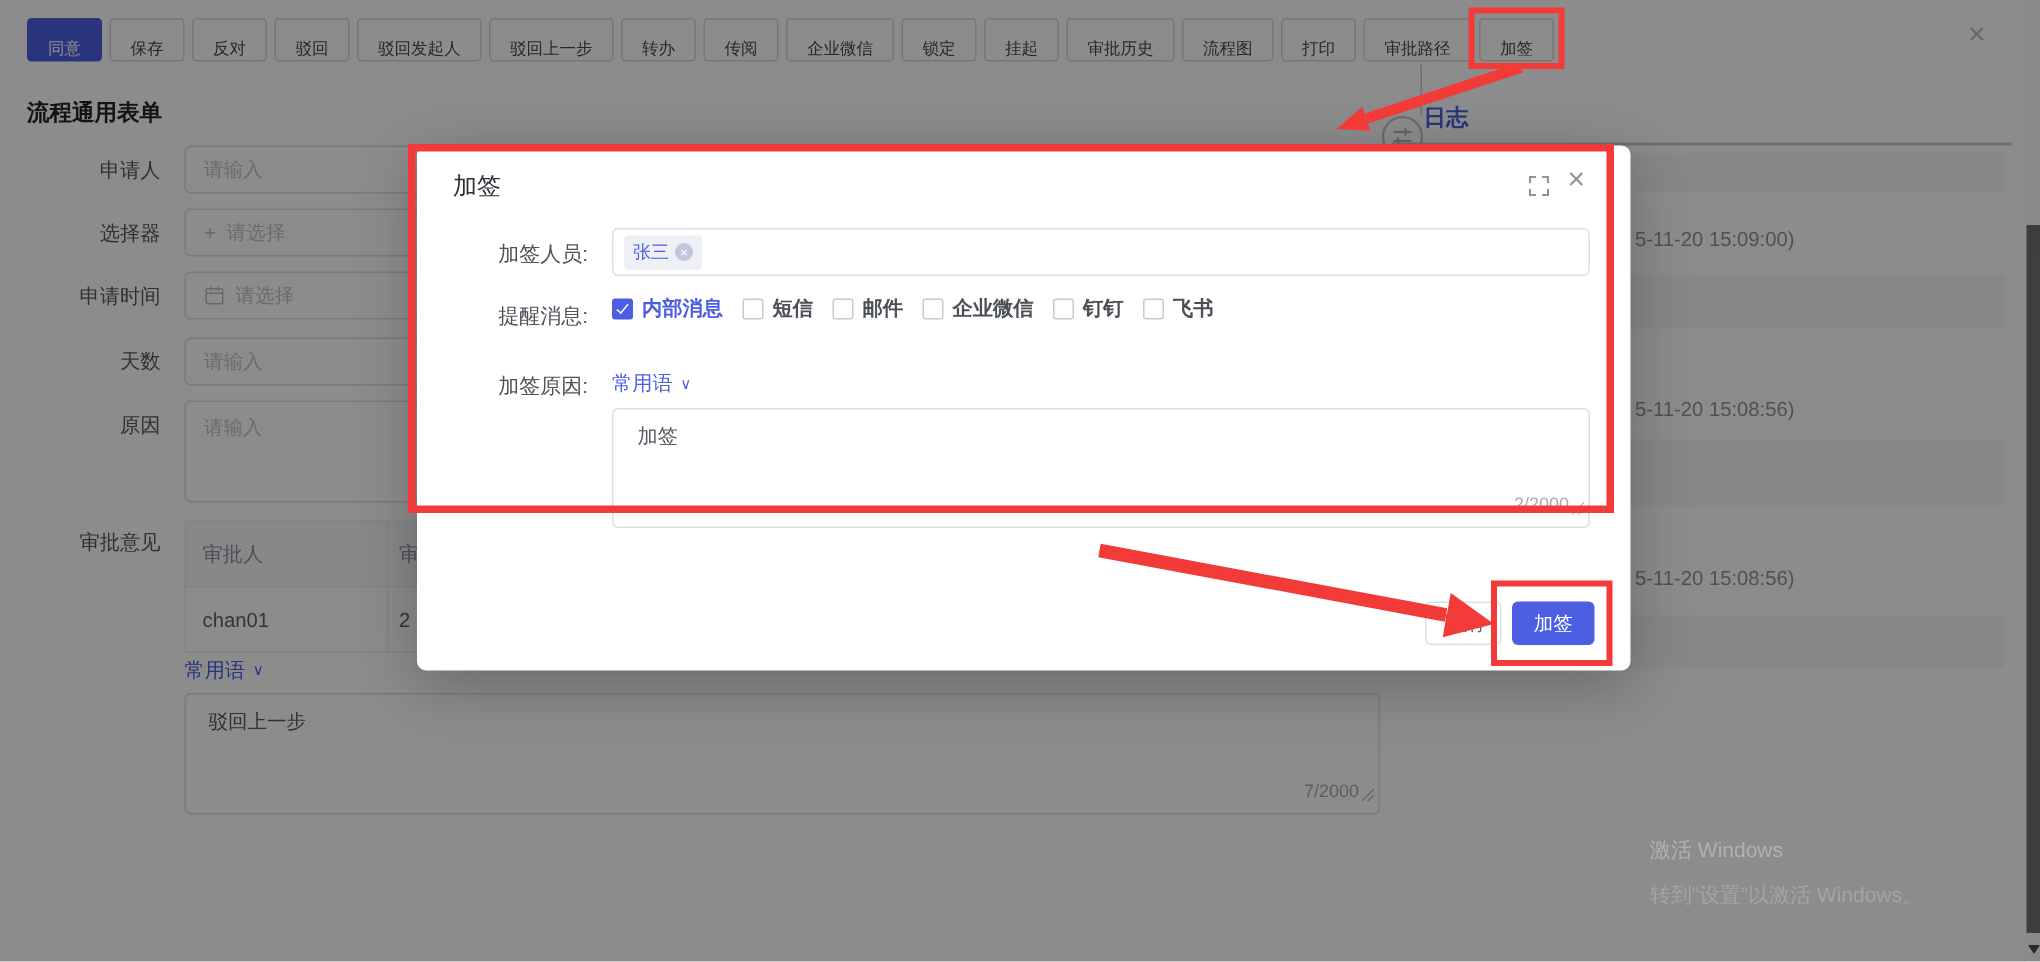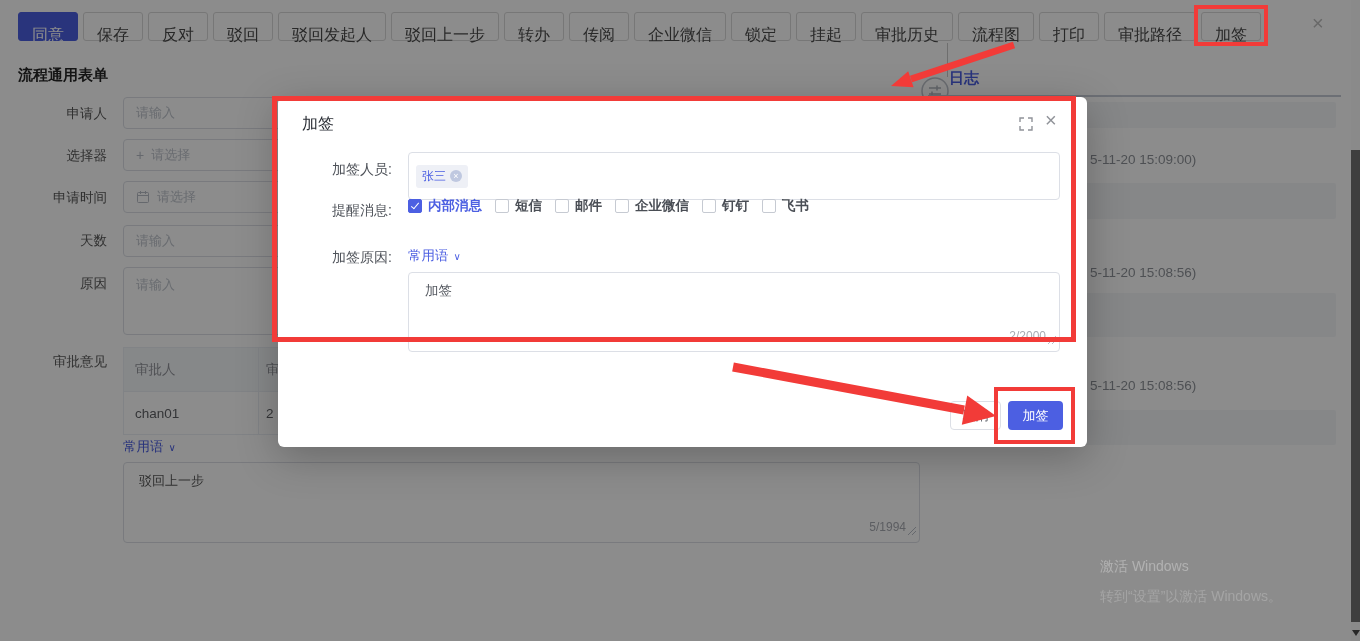--- a/index.html
+++ b/index.html
@@ -1,22 +1,22 @@
 <!DOCTYPE html>
 <html><head>
 <meta charset="utf-8">
 <style>
   * { margin:0; padding:0; box-sizing:border-box; }
   body { font-family:"Liberation Sans", sans-serif; }
   .screen { position:relative; width:1360px; height:641px; background:#fff; overflow:hidden; font-family:"Liberation Sans", sans-serif; }
 
   
   .toolbar { position:absolute; left:18px; top:12px; display:flex; gap:5px; }
-  .tbtn { position:relative; height:29px; padding:12px 13px; display:flex; align-items:flex-start;
-          background:#fff; border:1px solid #d9d9d9; border-radius:3px; font-size:16px; color:#4a4a4a; white-space:nowrap; cursor:pointer; }
+  .tbtn { position:relative; height:29px; padding:0 13px; display:flex; align-items:flex-end;
+          background:#fff; border:1px solid #d9d9d9; border-radius:3px; font-size:11px; color:#4a4a4a; white-space:nowrap; cursor:pointer; }
   .tbtn.primary { background:#4c5fe2; border-color:#4c5fe2; color:#fff; }
   .tb-frame { position:absolute; left:-8px; right:-8px; top:-8px; bottom:-6px; border:4px solid #f23b38; z-index:60; pointer-events:none; }
   .page-close { position:absolute; left:1312px; top:13px; font-size:20px; color:#bdbdbd; line-height:1; cursor:pointer; }
 
   .form-title { position:absolute; left:18px; top:66px; font-size:15px; font-weight:bold; color:#262626; }
   .flabel { position:absolute; width:107px; text-align:right; font-size:13.5px; color:#595959; }
   .finput { position:absolute; left:123px; width:797px; height:32px; border:1px solid #dcdfe6; border-radius:4px;
             background:#fff; display:flex; align-items:center; padding:0 12px; gap:7px; font-size:13px; }
   .ph { color:#bfc4cc; }
   .plus { color:#b8bdc6; font-size:14px; }
@@ -58,21 +58,21 @@
   .wm1 { position:absolute; left:1100px; top:558px; font-size:14px; color:rgba(255,255,255,0.32); z-index:10; }
   .wm2 { position:absolute; left:1100px; top:588px; font-size:14px; color:rgba(255,255,255,0.21); z-index:10; }
 
   
   .modal { position:absolute; left:278px; top:97px; width:809px; height:350px; background:#fff; border-radius:6px;
            box-shadow:0 10px 40px rgba(0,0,0,0.25); z-index:50; }
   .m-title { position:absolute; left:24px; top:17px; font-size:16px; color:#2b2f36; font-weight:500; }
   .m-expand { position:absolute; left:741px; top:20px; cursor:pointer; }
   .m-close { position:absolute; left:767px; top:13px; font-size:20px; color:#909399; line-height:1; cursor:pointer; }
   .m-label { position:absolute; width:114px; text-align:right; font-size:14px; color:#4e5259; }
-  .m-person { position:absolute; left:130px; top:55px; width:652px; height:48px; border:1px solid #dcdfe6; border-radius:4px;
+  .m-person { position:absolute; left:130px; top:55px; width:652px; height:32px; border:1px solid #dcdfe6; border-radius:4px;
               display:flex; align-items:center; padding:0 7px; }
   .tag { display:flex; align-items:center; gap:4px; background:#eef0f6; border-radius:3px; padding:3px 6px;
          font-size:12px; color:#4c5fe2; }
   .tag-x { width:12px; height:12px; border-radius:50%; background:#bfc8e0; color:#fff; font-size:9px; line-height:12px;
            text-align:center; cursor:pointer; }
   .m-channels { position:absolute; left:130px; top:100px; display:flex; align-items:center; gap:13px; }
   .chan { display:flex; align-items:center; gap:6px; cursor:pointer; }
   .cbx { position:relative; width:14px; height:14px; border:1px solid #c6cad2; border-radius:2px; background:#fff; }
   .cbx.checked { background:#4c5fe2; border-color:#4c5fe2; }
   .cbx .mark { display:none; position:absolute; left:4px; top:1px; width:4px; height:8px;
@@ -233,21 +233,21 @@
       </div>
     </div>
 
     <div class="phrase-bg phrase-link">
       <span>常用语</span>
       <span class="caret">∨</span>
     </div>
 
     <div class="bigta">
       <span class="txt">驳回上一步</span>
-      <span class="counter">5/1994</span>
+      <span class="counter">7/2000</span>
       <span class="resize-icon">
         <svg width="10" height="10">
             <line x1="1" y1="9" x2="9" y2="1" stroke="#b8bdc6"></line>
             <line x1="5" y1="9" x2="9" y2="5" stroke="#b8bdc6"></line>
           </svg>
       </span>
     </div>
 
     <div class="vline"></div>
     <div class="log-icon">

